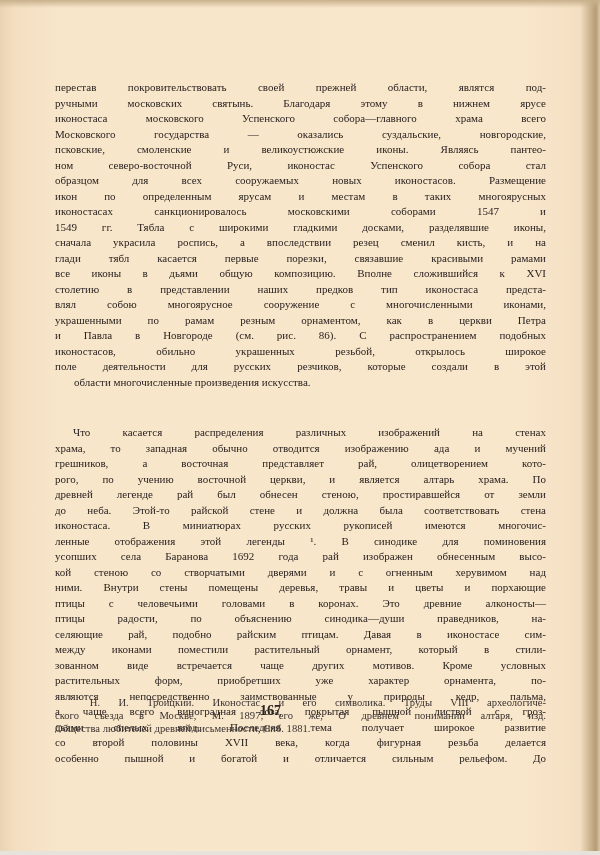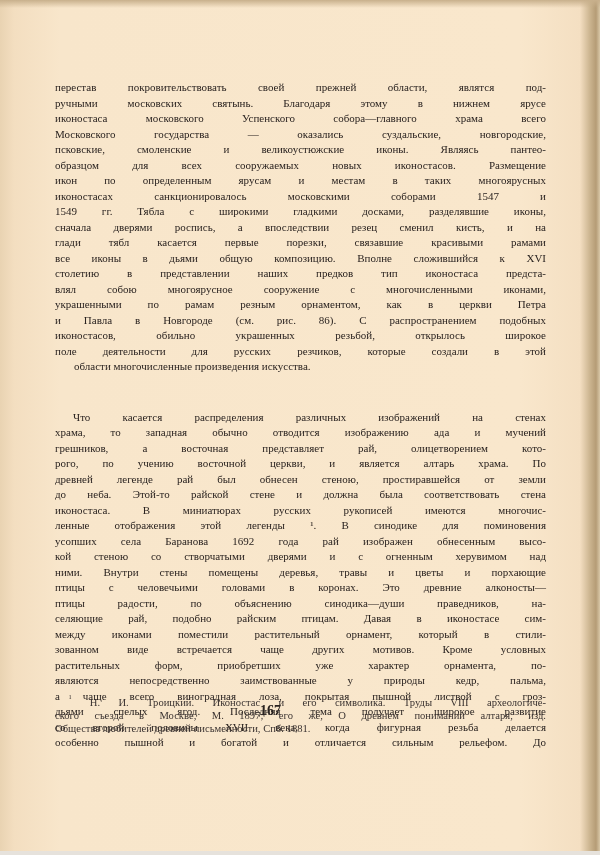--- a/index.html
+++ b/index.html
@@ -52,25 +52,26 @@
 
 <div class="page">
   <div class="page-top-shadow"></div>
 
   <div class="text-block">
     <span class="line">перестав покровительствовать своей прежней области, являтся под-</span>
     <span class="line">ручными московских святынь. Благодаря этому в нижнем ярусе</span>
     <span class="line">иконостаса московского Успенского собора—главного храма всего</span>
     <span class="line">Московского государства — оказались суздальские, новгородские,</span>
     <span class="line">псковские, смоленские и великоустюжские иконы. Являясь пантео-</span>
+    <span class="line">ном северо-восточной Руси, иконостас Успенского собора стал</span>
     <span class="line">образцом для всех сооружаемых новых иконостасов. Размещение</span>
     <span class="line">икон по определенным ярусам и местам в таких многоярусных</span>
     <span class="line">иконостасах санкционировалось московскими соборами 1547 и</span>
     <span class="line">1549 гг. Тябла с широкими гладкими досками, разделявшие иконы,</span>
-    <span class="line">сначала дверями роспись, а впоследствии резец сменил кисть, и на</span>
+    <span class="line">сначала украсила роспись, а впоследствии резец сменил кисть, и на</span>
     <span class="line">глади тябл касается первые порезки, связавшие красивыми рамами</span>
     <span class="line">все иконы в дьями общую композицию. Вполне сложившийся к XVI</span>
     <span class="line">столетию в представлении наших предков тип иконостаса предста-</span>
     <span class="line">влял собою многоярусное сооружение с многочисленными иконами,</span>
     <span class="line">украшенными по рамам резным орнаментом, как в церкви Петра</span>
     <span class="line">и Павла в Новгороде (см. рис. 86). С распространением подобных</span>
     <span class="line">иконостасов, обильно украшенных резьбой, открылось широкое</span>
     <span class="line">поле деятельности для русских резчиков, которые создали в этой</span>
     <span class="line last">области многочисленные произведения искусства.</span>
     <span class="line indent">Что касается распределения различных изображений на стенах</span>

